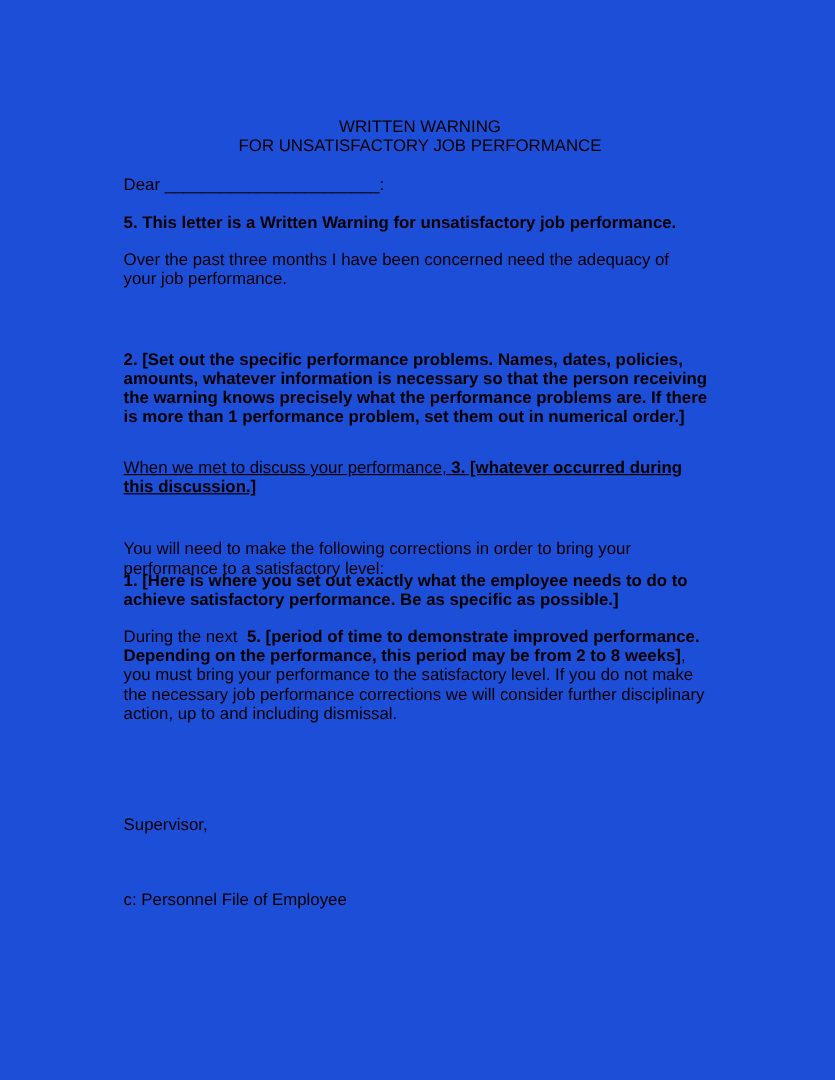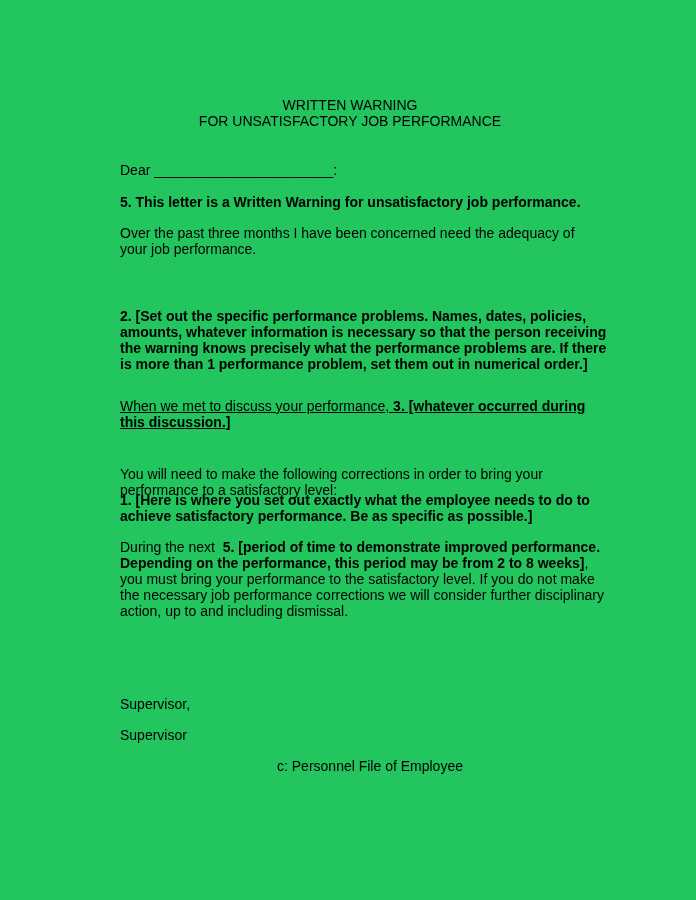--- a/index.html
+++ b/index.html
@@ -1,19 +1,19 @@
 <!DOCTYPE html>
 <html><head>
   <meta charset="utf-8">
   <style>
     html, body { margin: 0; padding: 0; background: #ffffff; }
     body { width: 696px; height: 900px; position: relative; overflow: hidden;
       font-family: "Liberation Sans", sans-serif; color: #000000; font-size: 14px; line-height: 16px; }
-    .page { position: absolute; left: 0; top: 0; width: 696px; height: 900px; background: #22c55e; }
-    .blk { position: absolute; left: 103px; width: 500px; margin: 17px; }
+    .page { position: absolute; left: 0; top: 0; width: 696px; height: 900px; background: #1d4ed8; }
+    .blk { position: absolute; left: 103px; width: 500px; margin: 0; }
     .title { position: absolute; left: 0; width: 700px; text-align: center; margin: 0; }
     b { font-weight: bold; }
   </style>
 </head>
 <body>
 
 <div class="page">
   <p class="title" style="top:97px;">WRITTEN WARNING</p>
   <p class="title" style="top:113px;">FOR UNSATISFACTORY JOB PERFORMANCE</p>
 
@@ -29,15 +29,14 @@
   <p class="blk" style="top:381px; width:492px;text-decoration:underline;"><span>When we met to discuss your performance, </span><b>3.  [whatever occurred during this discussion.]</b></p>
 
   <p class="blk" style="top:449px; width:430px;">You will need to make the following corrections in order to bring your performance to a satisfactory level:</p>
 
   <p class="blk" style="top:475px; width:470px;"><b>1.  [Here is where you set out exactly what the employee needs to do to achieve satisfactory performance.  Be as specific as possible.]</b></p>
 
   <p class="blk" style="top:522px; width:490px;"><span style="white-space:pre;">During the next  </span><b>5.  [period of time to demonstrate improved performance.  Depending on the performance, this period may be from 2 to 8 weeks]</b><span>, you must bring your performance to the satisfactory level.  If you do not make the necessary job performance corrections we will consider further disciplinary action, up to and including dismissal.</span></p>
 
 
   <p class="blk" style="top:679px;">Supervisor,</p>
-  <p class="blk" style="top:710px;">Supervisor</p>
-  <p class="blk" style="top:741px;text-align:center;">c: Personnel File of Employee</p>
+  <p class="blk" style="top:741px;">c: Personnel File of Employee</p>
 </div>
 
 </body></html>

